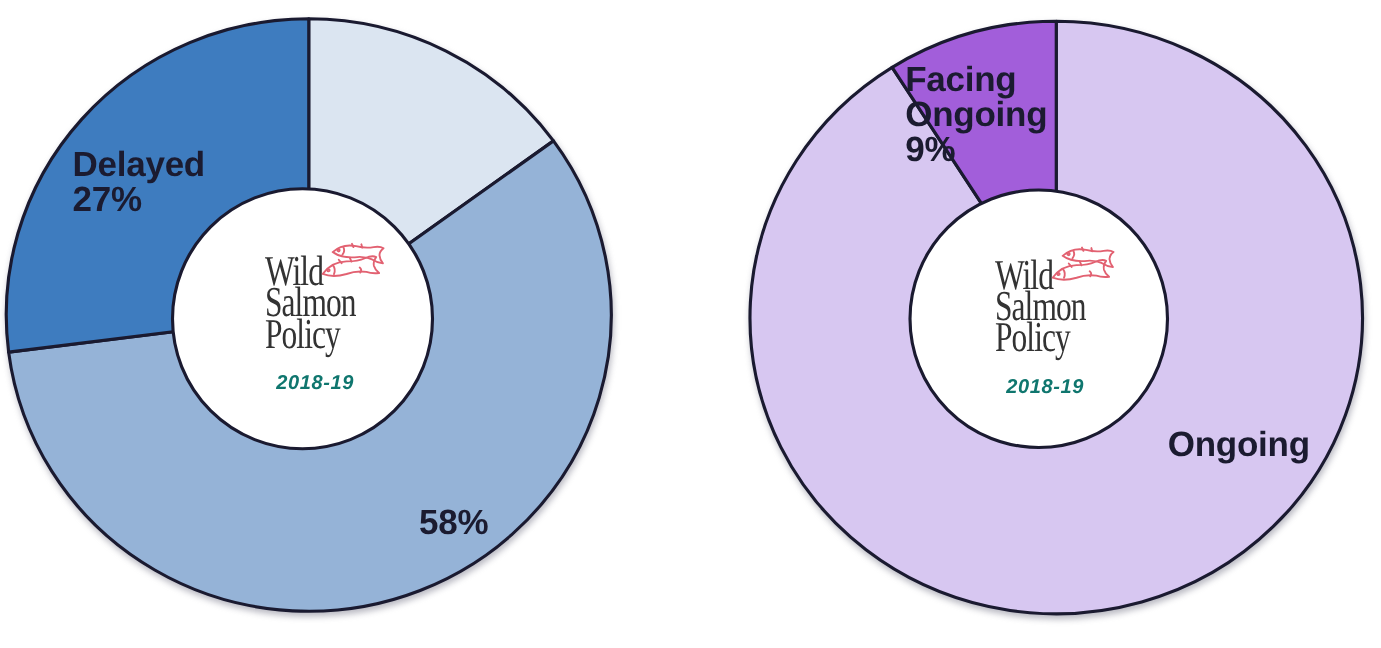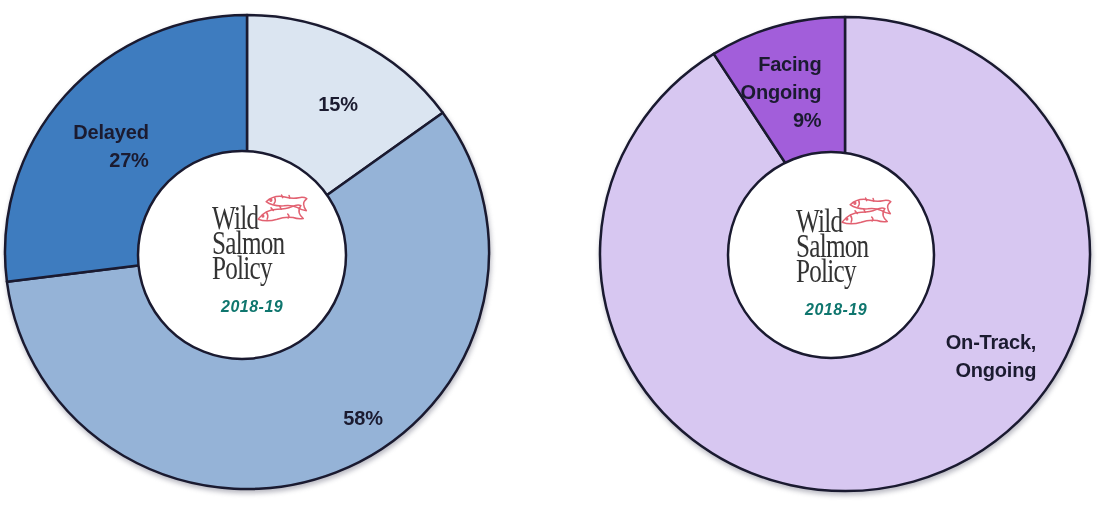--- a/index.html
+++ b/index.html
@@ -2,21 +2,21 @@
 <html><head>
 <meta charset="utf-8">
 <style>
   html,body{margin:0;padding:0;background:#ffffff;}
   body{width:1105px;height:518px;font-family:"Liberation Sans",sans-serif;}
   .stage{position:relative;width:1105px;height:518px;background:#fff;overflow:hidden;}
   #donuts{position:absolute;left:0;top:0;width:1105px;height:518px;}
   .donut-group{filter:drop-shadow(1px 3px 2.5px rgba(100,100,120,.45));}
   .slice-label{
     position:absolute;transform:translate(-50%,-50%);
-    text-align:right;font-weight:bold;font-size:20px;line-height:28px;
+    text-align:left;font-weight:bold;font-size:28px;line-height:28px;
     color:#1b1b30;letter-spacing:-0.2px;white-space:nowrap;
   }
   .logo{position:absolute;width:150px;height:140px;}
   .logo-serif{
     font-family:"Liberation Serif","DejaVu Serif",serif;
     font-size:34px;line-height:25px;color:#333333;
     transform:scaleX(.74);transform-origin:left top;letter-spacing:-1px;
   }
   .logo-year{
     position:absolute;left:9px;top:93px;
@@ -89,31 +89,29 @@
           <circle cx="6" cy="8.5" r="0.9"></circle>
           <path d="M10 5 Q12 8.5 10 12"></path>
           <path d="M17 4 L15 1 M25 3.5 L24 .5 M31 9 Q33 11 31 13"></path>
         </g>
       </g>
     </svg>
   </div>
 
   <div id="labels">
       <div class="slice-label" style="left: 338px; top: 104px;">
-        <div>15%</div>
       </div>
       <div class="slice-label" style="left: 363px; top: 418px;">
         <div>58%</div>
       </div>
       <div class="slice-label" style="left: 111px; top: 146px;">
         <div>Delayed</div>
         <div>27%</div>
       </div>
       <div class="slice-label" style="left: 991px; top: 356px;">
-        <div>On-Track,</div>
         <div>Ongoing</div>
       </div>
       <div class="slice-label" style="left: 781px; top: 92px;">
         <div>Facing</div>
         <div>Ongoing</div>
         <div>9%</div>
       </div>
     </div>
 </div>
 

